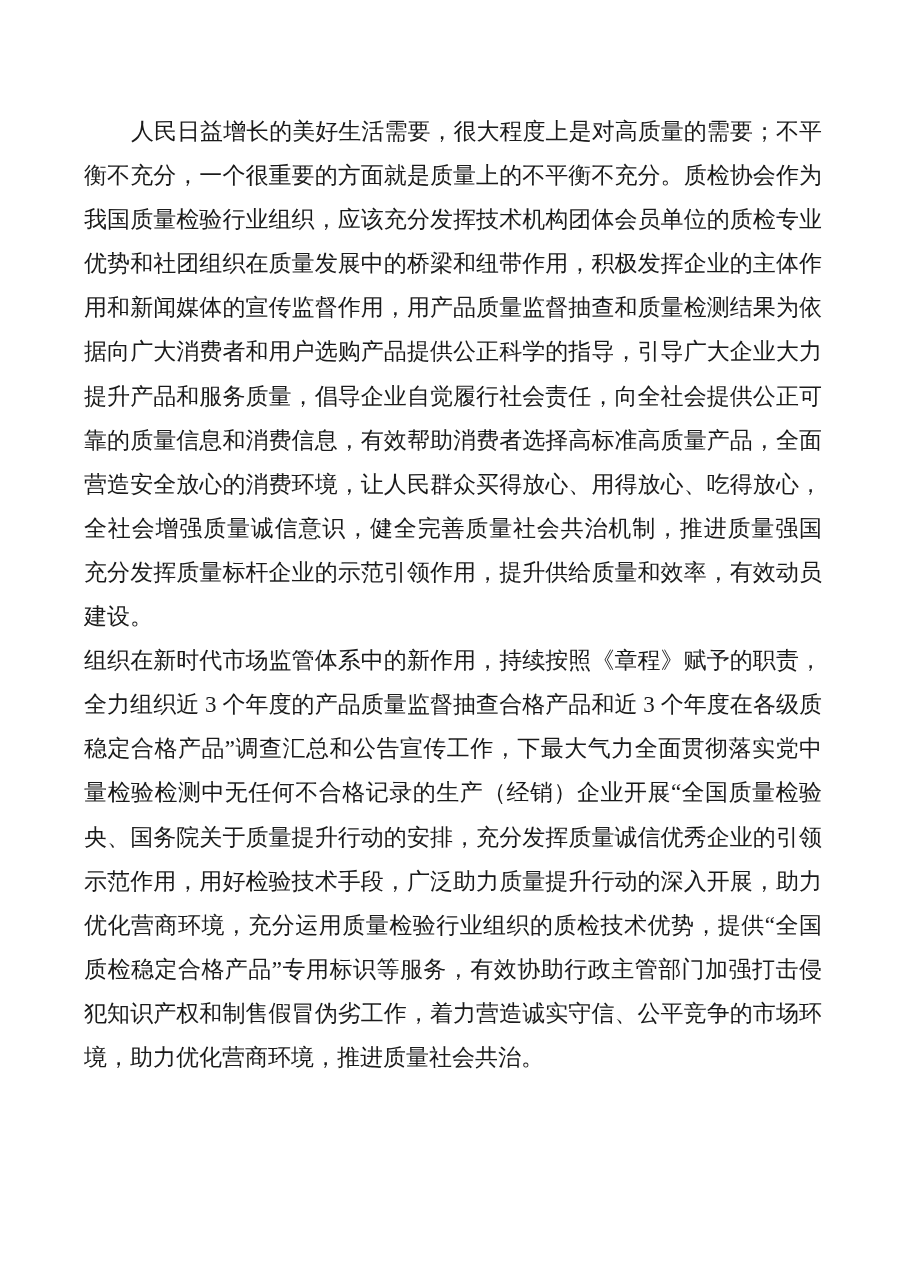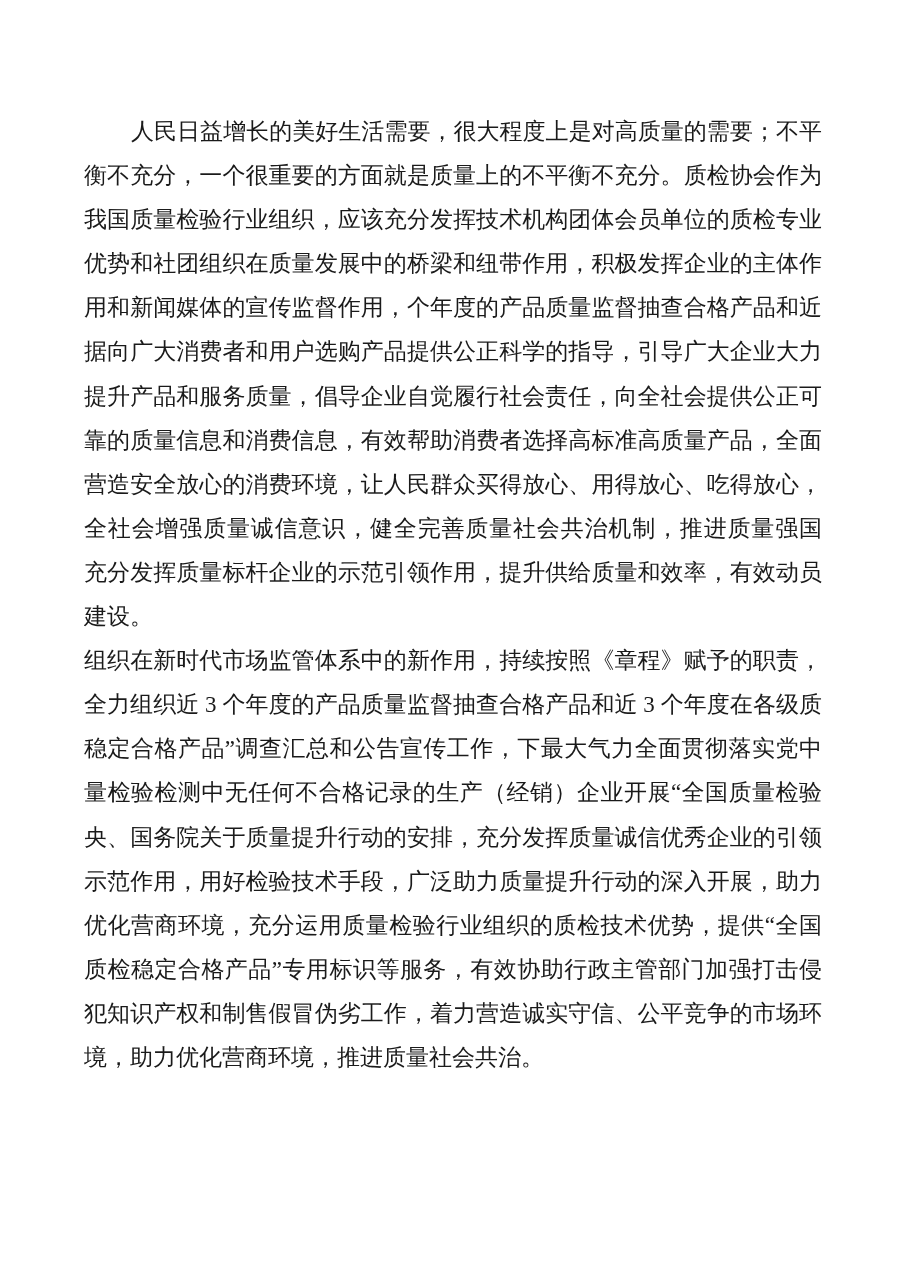--- a/index.html
+++ b/index.html
@@ -49,21 +49,21 @@
 </style>
 </head>
 <body>
 
 <div class="page">
   <div class="body-text">
       <div class="line first">人民日益增长的美好生活需要，很大程度上是对高质量的需要；不平</div>
       <div class="line">衡不充分，一个很重要的方面就是质量上的不平衡不充分。质检协会作为</div>
       <div class="line">我国质量检验行业组织，应该充分发挥技术机构团体会员单位的质检专业</div>
       <div class="line">优势和社团组织在质量发展中的桥梁和纽带作用，积极发挥企业的主体作</div>
-      <div class="line">用和新闻媒体的宣传监督作用，个年度的产品质量监督抽查合格产品和近</div>
+      <div class="line">用和新闻媒体的宣传监督作用，用产品质量监督抽查和质量检测结果为依</div>
       <div class="line">据向广大消费者和用户选购产品提供公正科学的指导，引导广大企业大力</div>
       <div class="line">提升产品和服务质量，倡导企业自觉履行社会责任，向全社会提供公正可</div>
       <div class="line">靠的质量信息和消费信息，有效帮助消费者选择高标准高质量产品，全面</div>
       <div class="line">营造安全放心的消费环境，让人民群众买得放心、用得放心、吃得放心，</div>
       <div class="line">全社会增强质量诚信意识，健全完善质量社会共治机制，推进质量强国</div>
       <div class="line">充分发挥质量标杆企业的示范引领作用，提升供给质量和效率，有效动员</div>
       <div class="line last">建设。</div>
       <div class="line">组织在新时代市场监管体系中的新作用，持续按照《章程》赋予的职责，</div>
       <div class="line">全力组织近 3 个年度的产品质量监督抽查合格产品和近 3 个年度在各级质</div>
       <div class="line">稳定合格产品”调查汇总和公告宣传工作，下最大气力全面贯彻落实党中</div>

